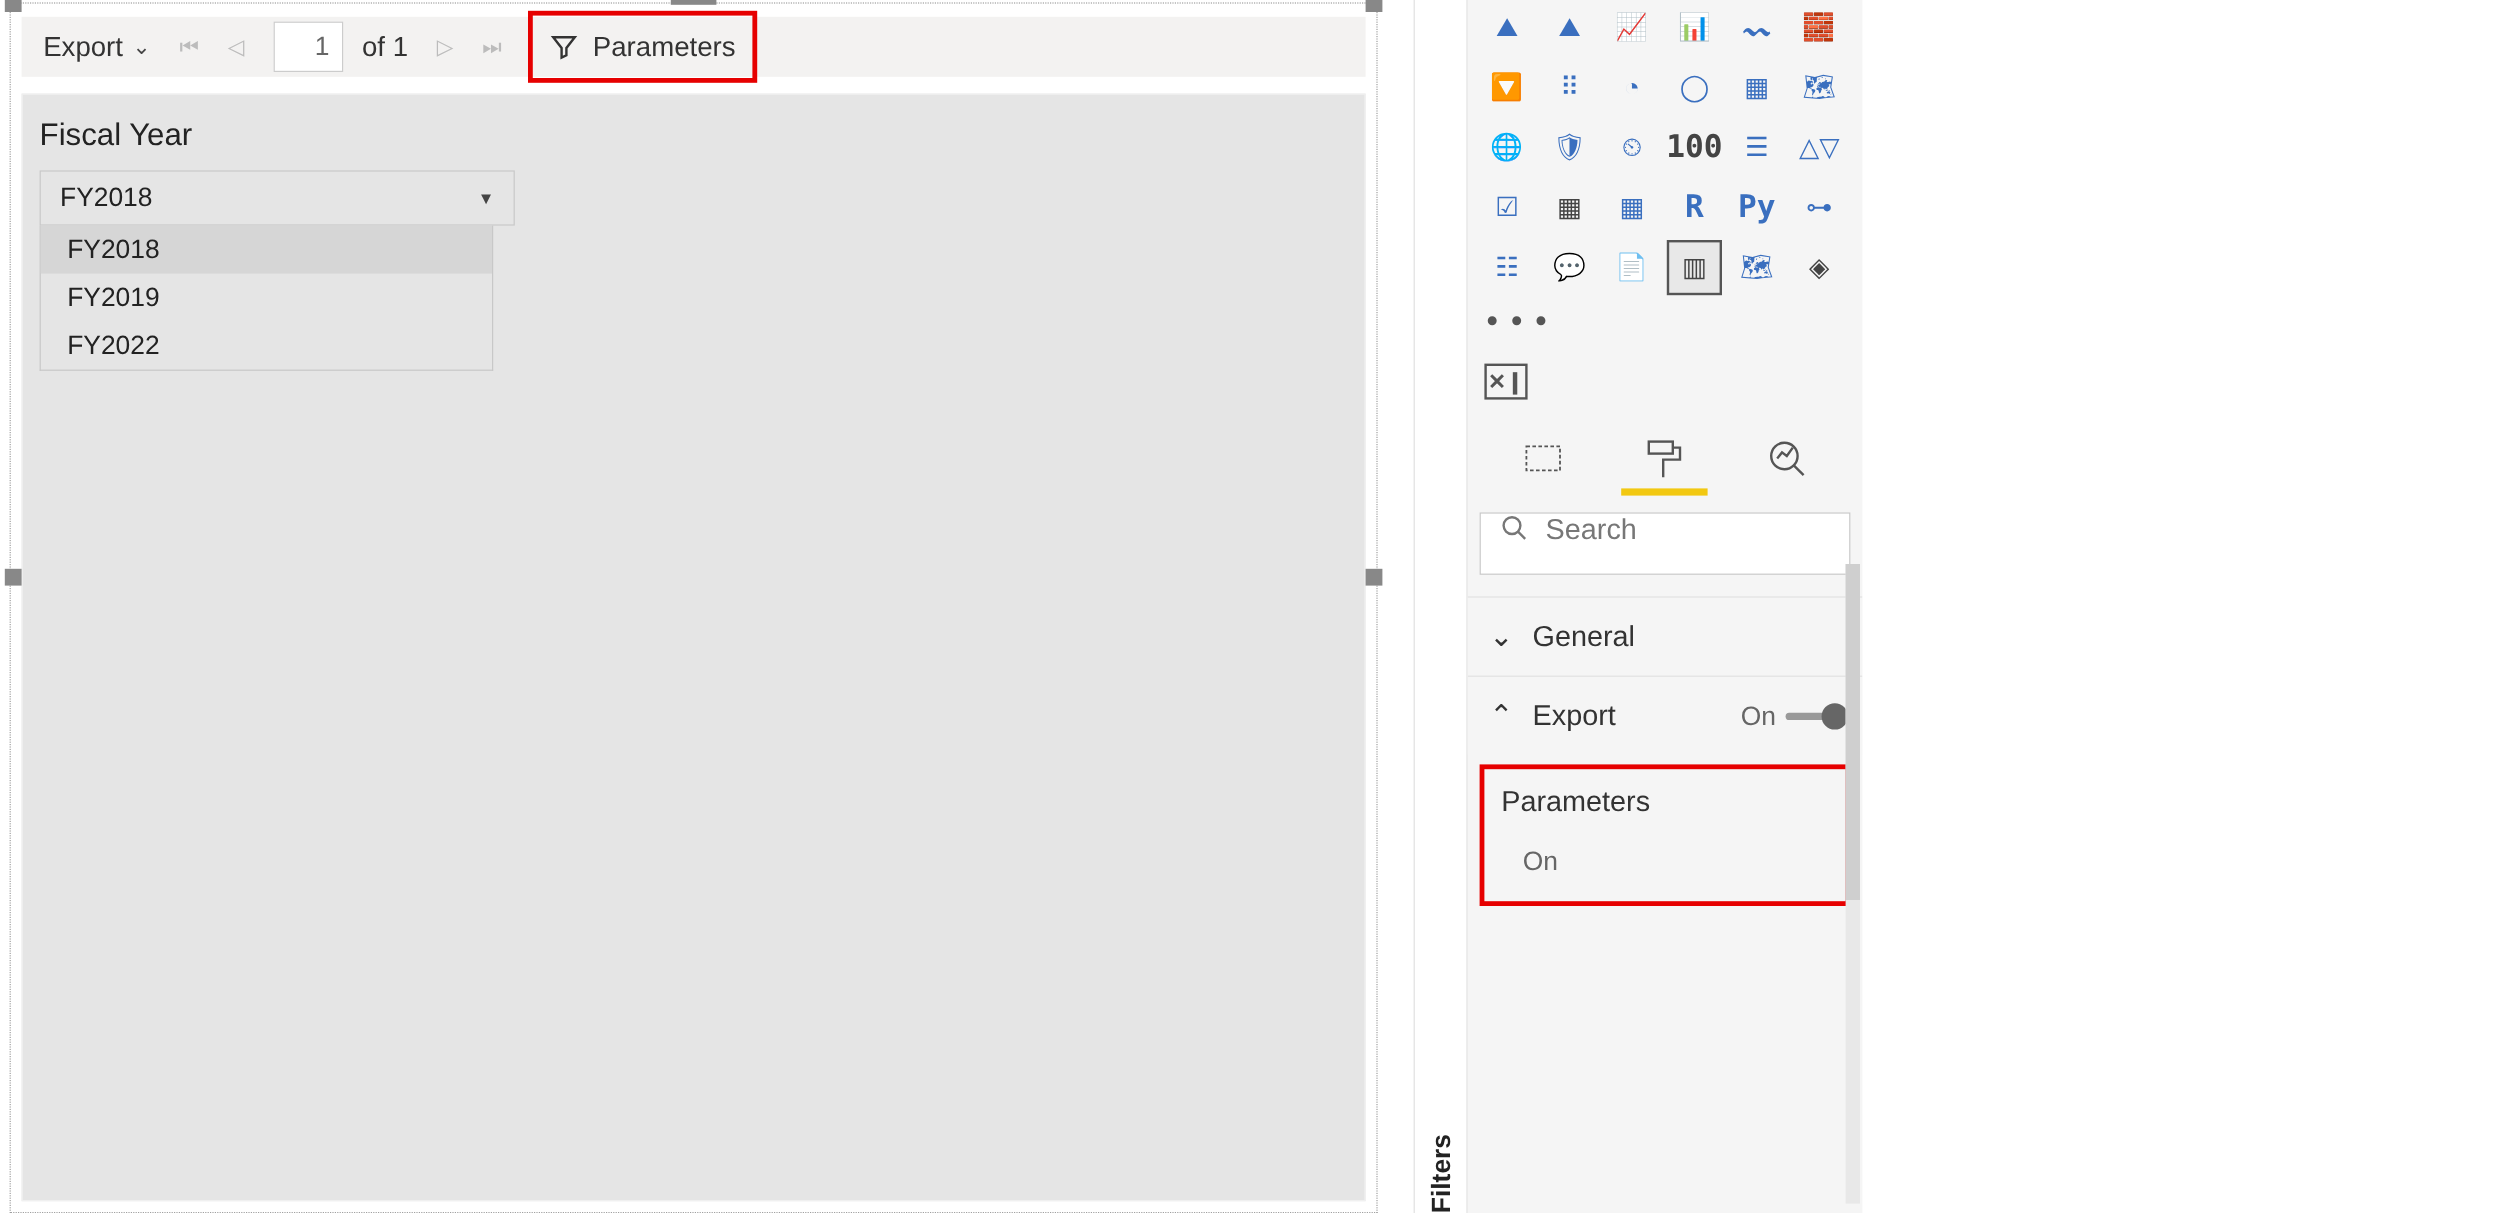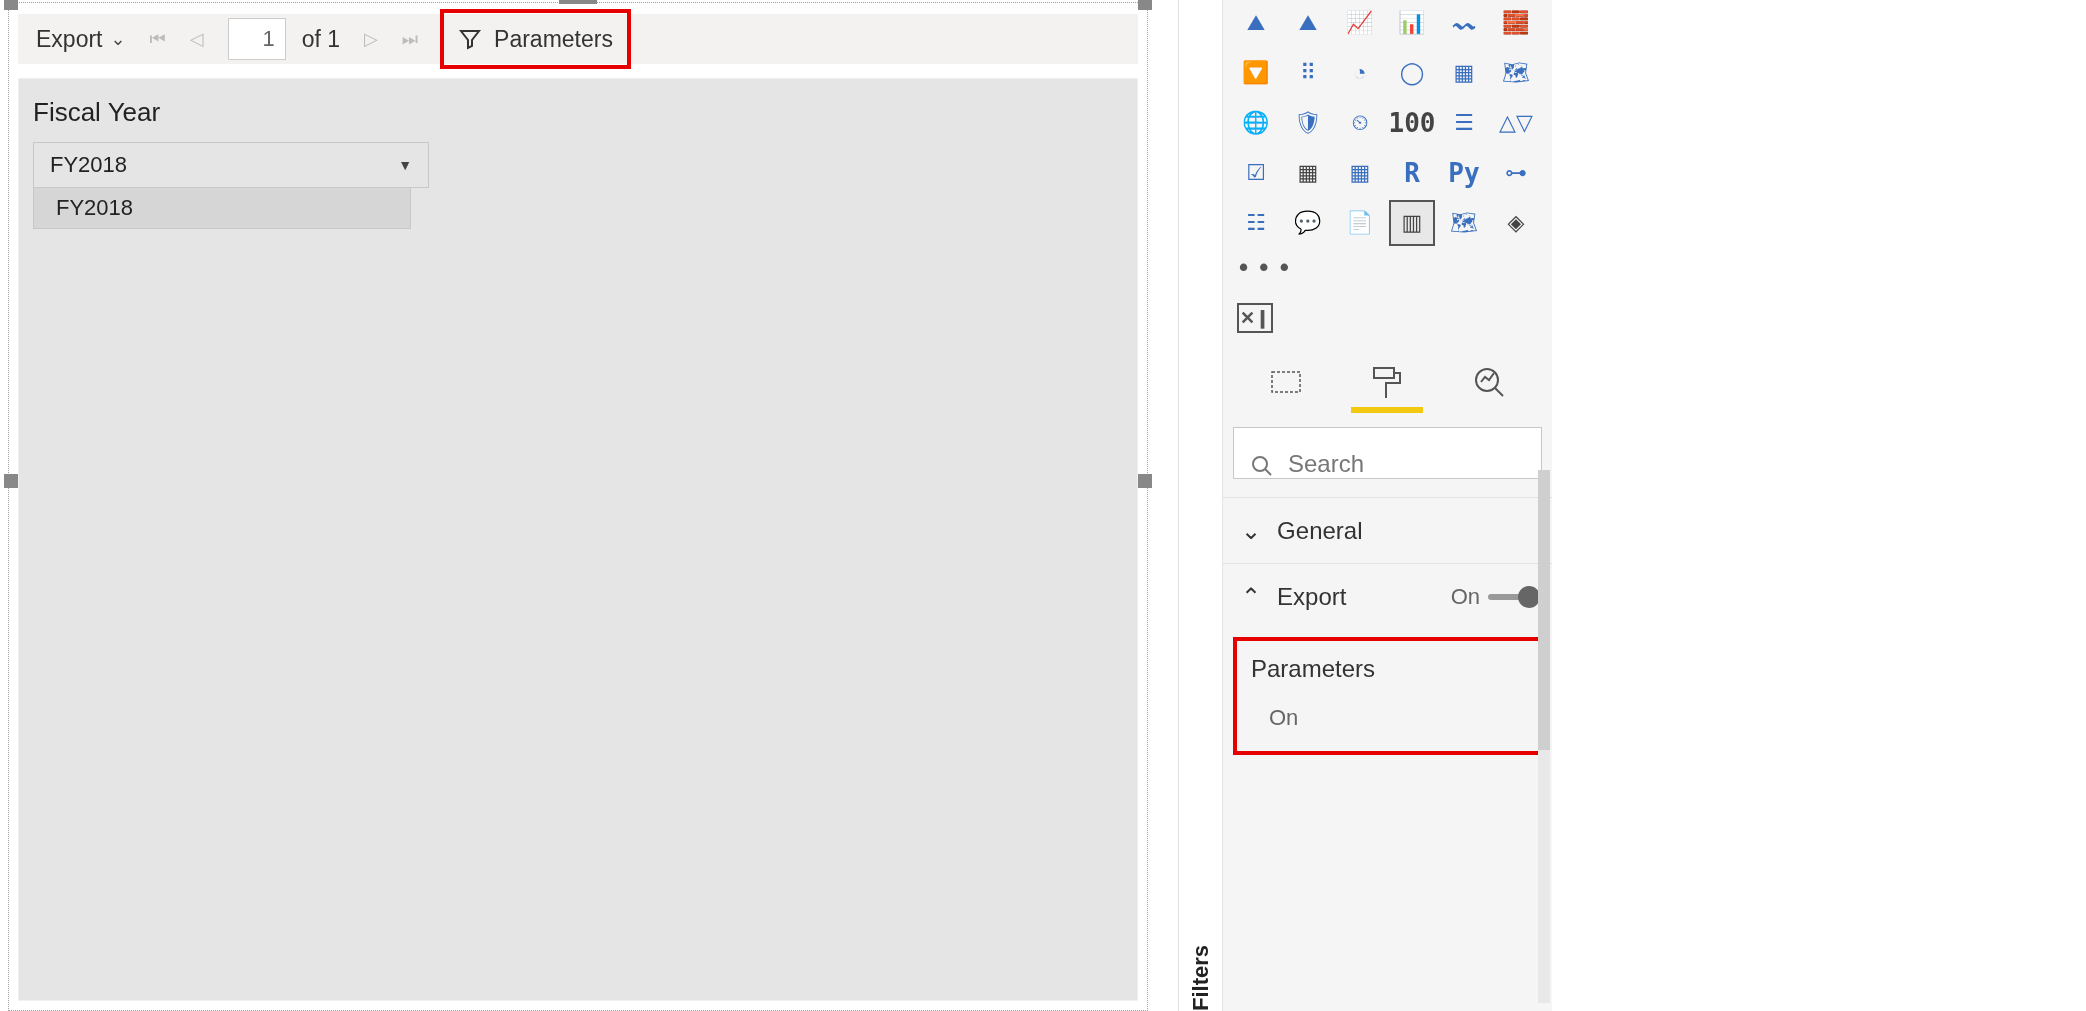--- a/index.html
+++ b/index.html
@@ -161,21 +161,21 @@
   }
   .tabs .tab.active::after {
     content: ""; position: absolute; bottom: -8px; left: -14px; right: -14px;
     height: 6px; background: #f2c811;
   }
 
   .search-box {
     margin: 22px 10px 0;
     height: 52px; background: #fff;
     border: 1px solid #c8c8c8;
-    display: flex; align-items: flex-end; gap: 14px;
+    display: flex; align-items: flex-start; gap: 14px;
     padding: 0 16px; font-size: 24px; color: #777;
   }
   .search-box svg { width: 24px; height: 24px; }
 
   .accordion { margin-top: 18px; }
   .acc-row {
     height: 66px; border-top: 1px solid #e2e2e2;
     display: flex; align-items: center;
     padding: 0 18px;
     font-size: 24px; color: #333;
@@ -255,20 +255,22 @@
 
   <div class="report-body">
     <div class="fy-label">Fiscal Year</div>
 
     <div class="dropdown">
       <span>FY2018</span>
       <span class="tri">▼</span>
     </div>
     <div class="dropdown-list">
       <div class="item selected">FY2018</div>
+      <div class="item">FY2019</div>
+      <div class="item">FY2022</div>
     </div>
   </div>
 </div>
 
 <div class="mid-gap"></div>
 
 <div class="filters-rail">
   <span class="vlabel">Filters</span>
 </div>
 

